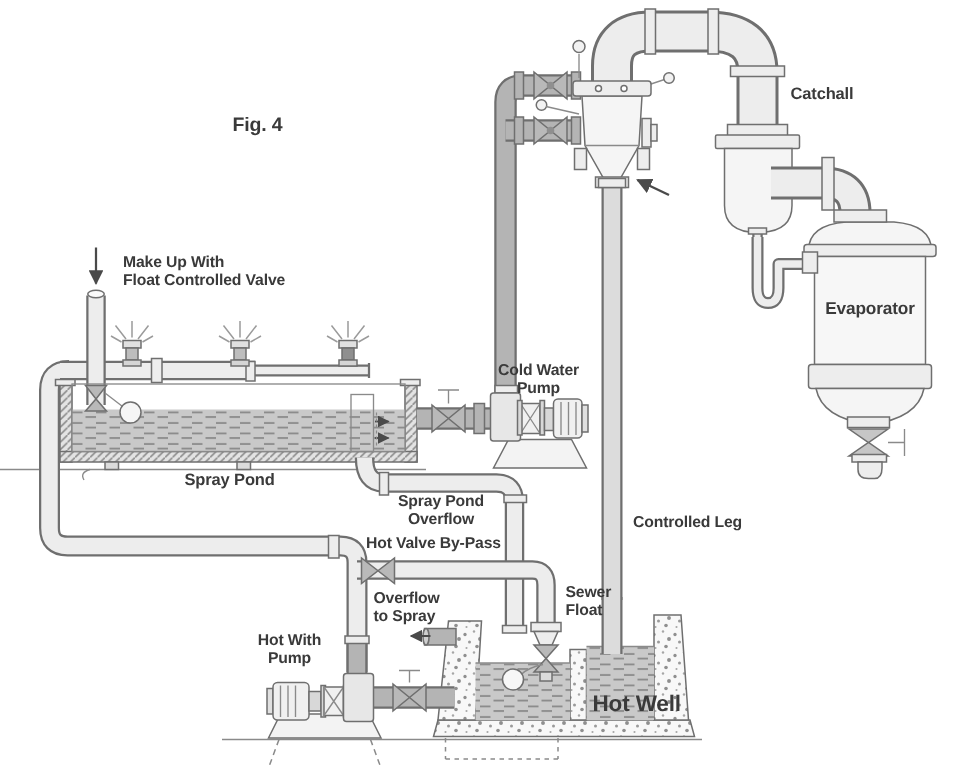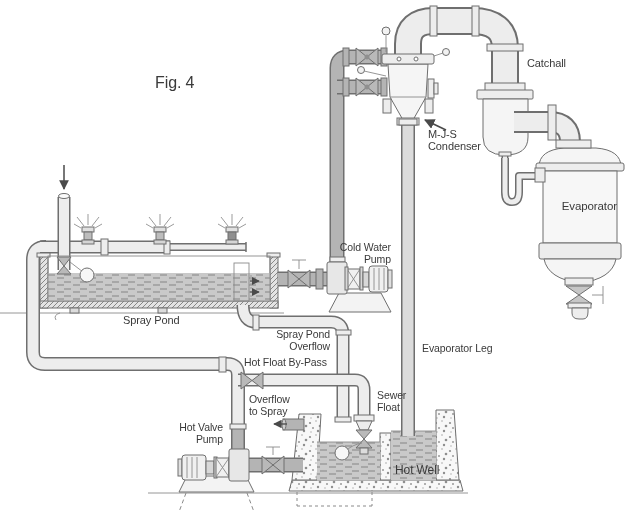--- a/index.html
+++ b/index.html
@@ -1,21 +1,21 @@
 <!DOCTYPE html>
 <html><head>
 <meta charset="utf-8">
 <style>
   html,body{margin:0;padding:0;background:#fff;}
   .stage{position:relative;width:640px;height:520px;background:#fff;
          font-family:"Liberation Sans",sans-serif;overflow:hidden;}
   .stage svg{position:absolute;left:0;top:0;}
-  .lbl{position:absolute;font-weight:normal;color:#3a3a3a;font-size:10.5px;
+  .lbl{position:absolute;font-weight:bold;color:#3a3a3a;font-size:10.5px;
        line-height:12px;letter-spacing:-0.1px;white-space:nowrap;}
-  .ctr{text-align:right;}
+  .ctr{text-align:center;}
   .po{fill:none;stroke:#6f6f6f;stroke-linejoin:round;stroke-linecap:butt;}
   .pl{fill:none;stroke:#ededed;stroke-linejoin:round;stroke-linecap:butt;}
   .pg{fill:none;stroke:#b4b4b4;stroke-linejoin:round;stroke-linecap:butt;}
   .sh{stroke:#6f6f6f;stroke-width:1;}
   .thin{stroke:#8a8a8a;stroke-width:0.9;fill:none;}
 </style>
 </head>
 <body>
 
 <div class="stage">
@@ -294,60 +294,60 @@
     <rect x="216" y="458" width="13" height="19" fill="#f0f0f0" class="sh"></rect>
     <path d="M216,458 L229,477 M229,458 L216,477" class="thin"></path>
     <rect x="229" y="457" width="3" height="21" fill="#d8d8d8" class="sh"></rect>
     <rect x="229" y="449" width="20" height="32" rx="2" fill="#e7e7e7" class="sh"></rect>
     <path d="M186,493 L179,512 M247,493 L254,512" stroke="#8a8a8a" stroke-width="1" stroke-dasharray="4,3" fill="none"></path>
   </g>
 
   <path d="M446,130 L425,120" stroke="#4a4a4a" stroke-width="1.6" marker-end="url(#arr)"></path>
 </svg>
 
-<div class="lbl" style="left:155px;top:77px;font-size:16px">Fig. 4</div>
-
+<div class="lbl" style="left:155px;top:77px;font-size:13px">Fig. 4</div>
+
+<div class="lbl" style="left:82px;top:169px">
+  <div>Make Up With</div>
+  <div>Float Controlled Valve</div>
+</div>
 
 <div class="lbl" style="left:527px;top:57px;font-size:11px">Catchall</div>
 
-<div class="lbl" style="left:428px;top:128px;font-size:11px">
-  <div>M-J-S</div>
-  <div>Condenser</div>
-</div>
 
 <div class="lbl" style="left:543px;top:200px;width:74px;font-size:11.5px">
   <div class="ctr">Evaporator</div>
 </div>
 
 <div class="lbl ctr" style="left:327px;top:241px;width:64px">
   <div>Cold Water</div>
   <div>Pump</div>
 </div>
 
 <div class="lbl" style="left:123px;top:314px;font-size:11px">Spray Pond</div>
 
 <div class="lbl ctr" style="left:258px;top:328px;width:72px">
   <div>Spray Pond</div>
   <div>Overflow</div>
 </div>
 
-<div class="lbl" style="left:244px;top:356px">Hot Float By-Pass</div>
-
-<div class="lbl" style="left:422px;top:342px">Evaporator Leg</div>
+<div class="lbl" style="left:244px;top:356px">Hot Valve By-Pass</div>
+
+<div class="lbl" style="left:422px;top:342px">Controlled Leg</div>
 
 <div class="lbl" style="left:249px;top:393px">
   <div>Overflow</div>
   <div>to Spray</div>
 </div>
 
 <div class="lbl" style="left:377px;top:389px">
   <div>Sewer</div>
   <div>Float</div>
 </div>
 
 <div class="lbl ctr" style="left:163px;top:421px;width:60px">
-  <div>Hot Valve</div>
+  <div>Hot With</div>
   <div>Pump</div>
 </div>
 
-<div class="lbl" style="left:395px;top:464px;font-size:12px">Hot Well</div>
+<div class="lbl" style="left:395px;top:464px;font-size:15px">Hot Well</div>
 
 </div>
 
 </body></html>

